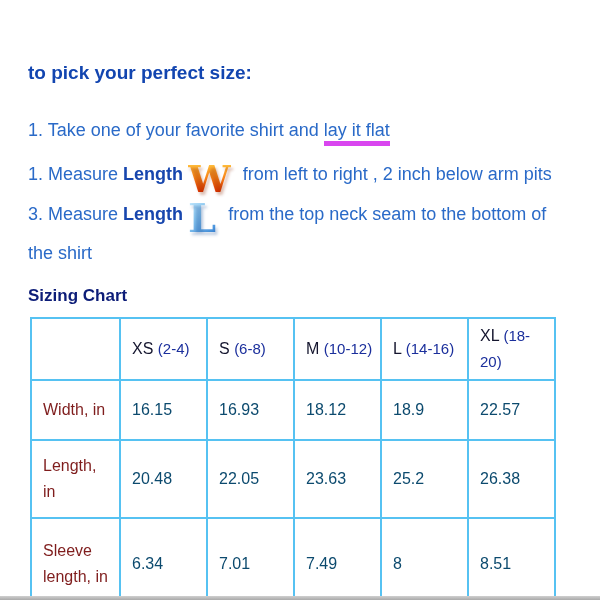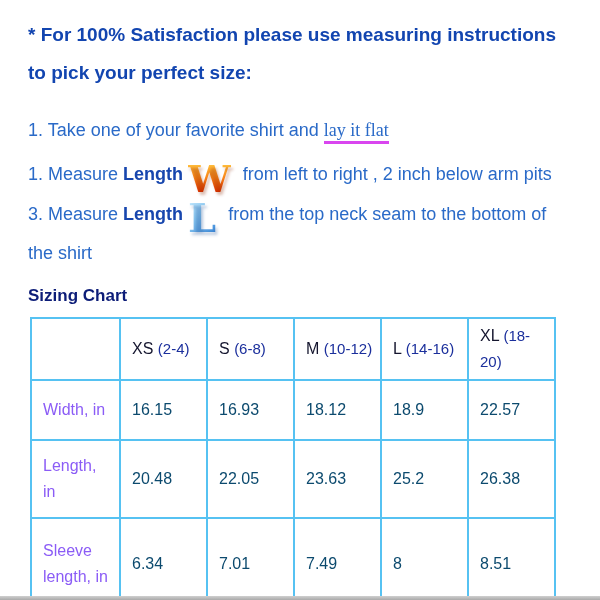--- a/index.html
+++ b/index.html
@@ -28,23 +28,22 @@
     line-height:31px;
     max-width:552px;
   }
   .step1 { margin-top:23px; }
   .step2 { margin-top:13px; }
   .step3 { }
 
   .term { font-weight:bold; color:#1746ae; }
 
   .underlined {
-    border-bottom:3px solid #d946ef;
+    border-bottom:5px solid #d946ef;
     padding-bottom:1px;
-    font-family:Liberation Serif, serif;
   }
 
   .letter-icon {
     display:inline-block;
     font-family:"DejaVu Serif", serif;
     font-weight:bold;
     line-height:1;
     color:transparent;
     -webkit-background-clip:text;
     background-clip:text;
@@ -86,37 +85,37 @@
     line-height:26px;
     background:#ffffff;
   }
   tr.hdr-row td { height:56px; }
   tr.row-1 td { height:60px; }
   tr.row-2 td { height:78px; }
   tr.row-3 td { height:91px; }
 
   .size-letter { color:#14152e; }
   .size-range  { color:#1b2f9c; font-size:15px; }
-  .row-label   { color:#8b5cf6; }
+  .row-label   { color:#7f1d1d; }
   .cell-val    { color:#0c4a6e; }
 
   .bottom-edge {
     position:absolute;
     left:0; right:0; bottom:0;
     height:4px;
     background:linear-gradient(180deg,#cfcfcf,#a9a9a9);
   }
 </style>
 </head>
 <body>
 
 <div class="content">
 
   <p class="intro">
-    <span>* For 100% Satisfaction please use measuring instructions</span><br>
+    <br>
     <span>to pick your perfect size:</span>
   </p>
 
   <div class="step step1">
     <span>1. Take one of your favorite shirt and </span><span class="underlined">lay it flat</span>
   </div>
 
   <div class="step step2">
     <span>1. Measure </span><span class="term">Length</span><span class="letter-icon w-icon">W</span><span> from left to right , 2 inch below arm pits</span>
   </div>

